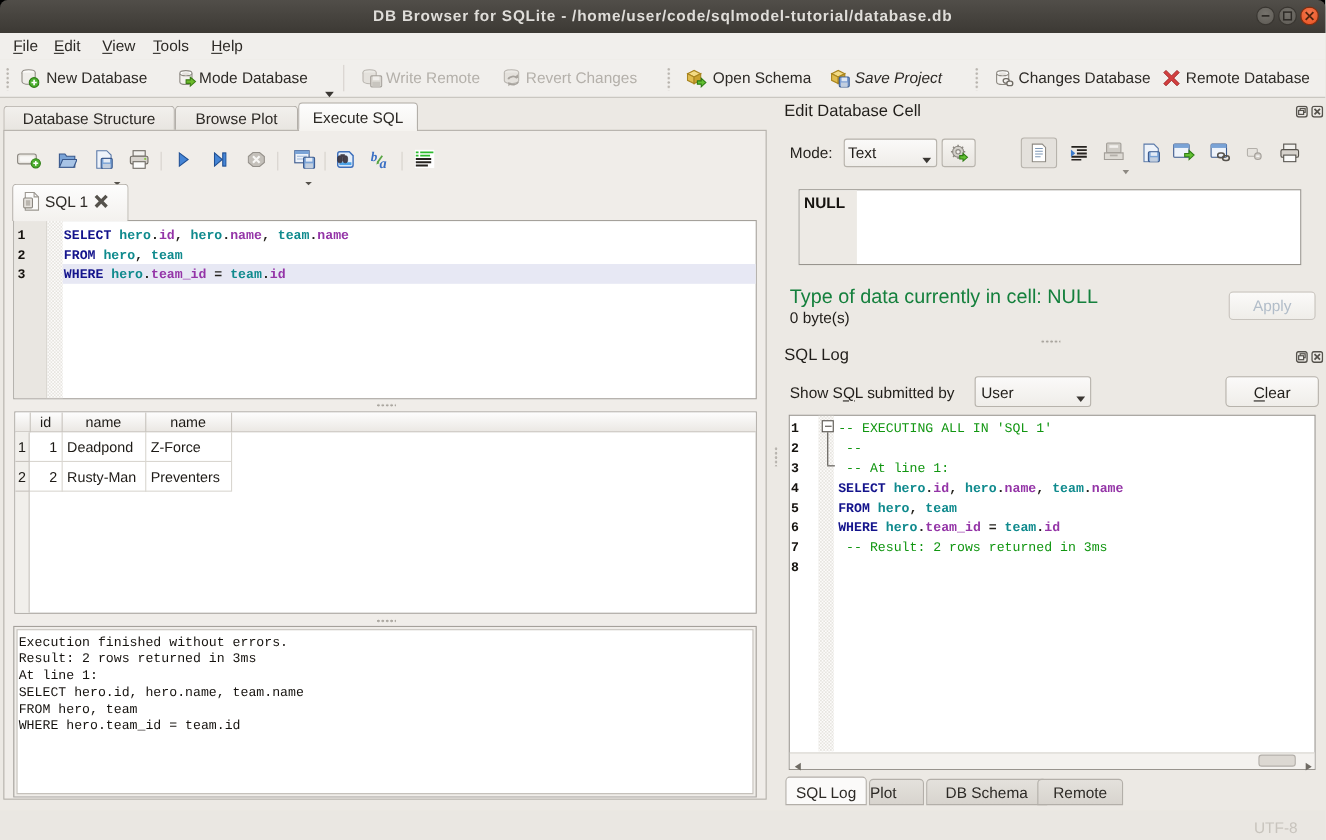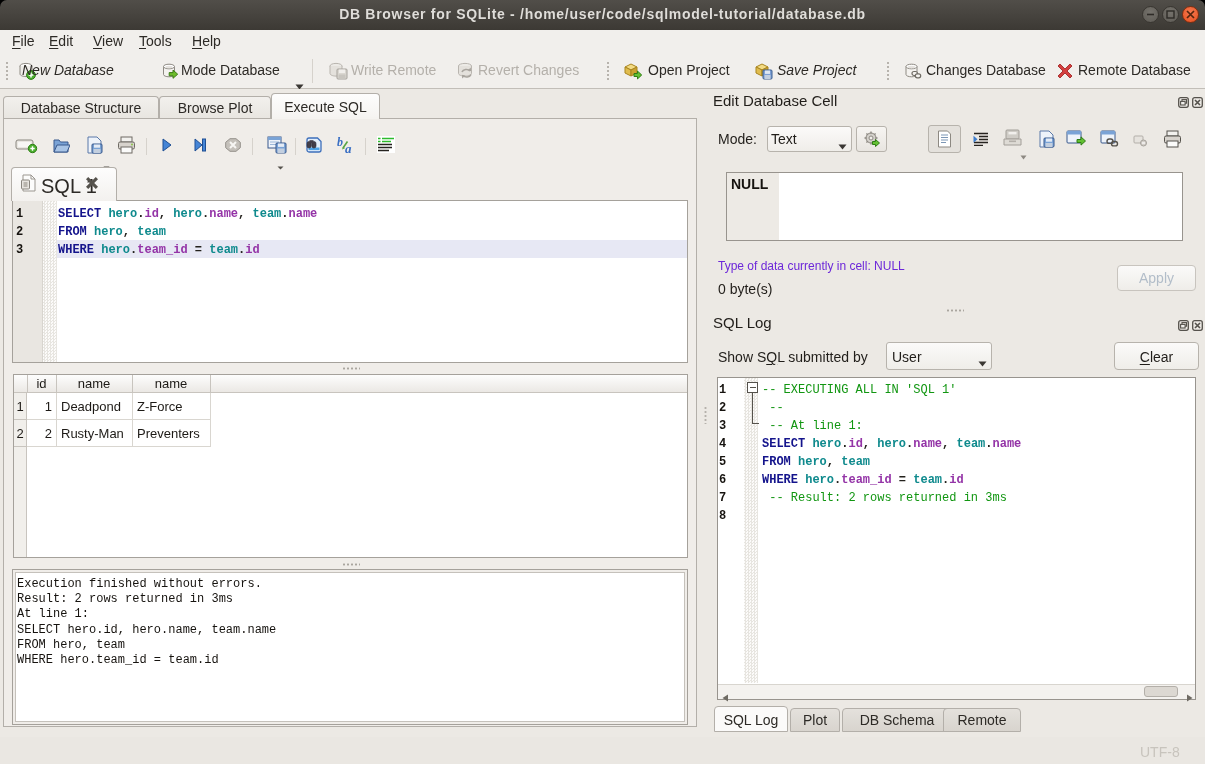--- a/index.html
+++ b/index.html
@@ -86,21 +86,21 @@
 
 <div class="abs" id="toolbar"></div>
 <div class="abs tbhandle" style="left:5px;"></div>
 
 <div class="abs" style="left:19px; top:62px;"><svg width="17" height="18" viewBox="0 0 17 18">
 <ellipse cx="7" cy="4" rx="6" ry="2.6" fill="#fbfaf8" stroke="#908c85"></ellipse>
 <path d="M1 4 V12 c0 1.4 2.7 2.6 6 2.6 s6 -1.2 6 -2.6 V4" fill="#efede9" stroke="#908c85"></path>
 <circle cx="12" cy="13" r="4.4" fill="#4caf2f" stroke="#2e7d14"></circle>
 <path d="M12 10.6 v4.8 M9.6 13 h4.8" stroke="#fff" stroke-width="1.5"></path>
     </svg></div>
-<div class="abs tbtext" style="left:22px;font-style:italic;">New Database</div>
+<div class="abs tbtext" style="left:42px;">New Database</div>
 
 <div class="abs" style="left:162px; top:62px;"><svg width="18" height="18" viewBox="0 0 18 18">
 <path d="M1.5 4.5 V12.5 c0 1.3 2.5 2.3 5.5 2.3 s5.5 -1 5.5 -2.3 V4.5" fill="#f4f2ef" stroke="#8d8982"></path>
 <ellipse cx="7" cy="4.5" rx="5.5" ry="2.3" fill="#ffffff" stroke="#8d8982"></ellipse>
 <ellipse cx="7" cy="5" rx="3.6" ry="1.3" fill="#e6e3df"></ellipse>
 <path d="M7.2 10.6 h3.8 v-2.5 l4.7 4.1 -4.7 4.1 v-2.5 h-3.8 z" fill="#6cbb2a" stroke="#3c7d16"></path>
     </svg></div>
 <div class="abs tbtext" style="left:181px;">Mode Database</div>
 <div class="abs" style="left:295px; top:76px;"><svg width="9" height="6" viewBox="0 0 9 6">
       <path d="M0.5 0.5 h8 l-4 5 z" fill="#3a3733"></path>
@@ -126,21 +126,21 @@
     </svg></div>
 <div class="abs tbtext dis" style="left:478px;">Revert Changes</div>
 <div class="abs tbhandle" style="left:606px;"></div>
 
 <div class="abs" style="left:624px; top:62px;"><svg width="19" height="18" viewBox="0 0 19 18">
 <path d="M1 5 L7 2 L13 5 L7 8 Z" fill="#f3db84" stroke="#a9851f"></path>
 <path d="M1 5 V11 L7 14 V8 Z" fill="#e0bc4e" stroke="#a9851f"></path>
 <path d="M13 5 V11 L7 14 V8 Z" fill="#caa22f" stroke="#a9851f"></path>
 <path d="M10 11.5 h3.5 v-2.4 l4.2 3.9 -4.2 3.9 v-2.4 h-3.5 z" fill="#63c132" stroke="#2e7d14"></path>
     </svg></div>
-<div class="abs tbtext" style="left:648px;">Open Project</div>
+<div class="abs tbtext" style="left:648px;">Open Schema</div>
 
 <div class="abs" style="left:755px; top:62px;"><svg width="18" height="18" viewBox="0 0 18 18">
 <path d="M1 5 L7 2 L13 5 L7 8 Z" fill="#f3db84" stroke="#a9851f"></path>
 <path d="M1 5 V11 L7 14 V8 Z" fill="#e0bc4e" stroke="#a9851f"></path>
 <path d="M13 5 V11 L7 14 V8 Z" fill="#caa22f" stroke="#a9851f"></path>
 <rect x="8" y="8" width="9" height="9" rx="1" fill="#7d9fd4" stroke="#3c5e90"></rect>
 <rect x="10" y="8.5" width="5" height="3.4" fill="#dfe7f2"></rect>
 <rect x="9.5" y="13" width="6" height="4" fill="#c3cfdf"></rect>
     </svg></div>
 <div class="abs tbtext" style="left:777px;font-style:italic;">Save Project</div>
@@ -238,21 +238,21 @@
 <path d="M1 8.5 h14 M1 11.5 h14 M1 14.5 h11" stroke="#26231f" stroke-width="1.7"></path>
     </svg></div>
 
 <div class="abs" style="left:11px; top:167px; width:106px; height:34px; border:1px solid #b3afa9; border-bottom:none; border-radius:4px 4px 0 0; background:linear-gradient(#fdfdfd,#f3f1ee); z-index:3;"></div>
 <div class="abs" style="left:21px; top:174px; z-index:4;"><svg width="15" height="18" viewBox="0 0 15 18">
 <path d="M2 1 h8 l4 4 v12 h-12 z" fill="#fcfcfb" stroke="#9b9790"></path>
 <path d="M10 1 v4 h4" fill="none" stroke="#9b9790"></path>
 <rect x="0.5" y="6" width="8" height="9" rx="1" fill="#e7e4df" stroke="#8a867f"></rect>
 <rect x="2.5" y="8" width="4" height="5" fill="#b9b5ae"></rect>
     </svg></div>
-<div class="abs" style="left:41px; top:175px; font-size:20px; color:#2d2a26; z-index:4;">SQL 1</div>
+<div class="abs" style="left:41px; top:175px; font-size:14px; color:#2d2a26; z-index:4;">SQL 1</div>
 <div class="abs" style="left:85px; top:176px; z-index:4;"><svg width="14" height="14" viewBox="0 0 14 14">
 <path d="M3.2 1 L7 4.8 L10.8 1 L13 3.2 L9.2 7 L13 10.8 L10.8 13 L7 9.2 L3.2 13 L1 10.8 L4.8 7 L1 3.2 Z" fill="#55524c"></path>
     </svg></div>
 
 <div class="abs whitebox" style="left:12px; top:200px; width:676px; height:163px;"></div>
 <div class="abs" style="left:13px; top:201px; width:30px; height:161px; background:#e9e6e1; border-right:1px solid #d8d5cf;"></div>
 <div class="abs" style="left:43px; top:201px; width:14px; height:161px; background-image:repeating-conic-gradient(#e7e5e0 0% 25%, #fcfbfa 0% 50%); background-size:3px 3px;"></div>
 <div class="abs" style="left:57px; top:240px; width:630px; height:18px; background:#e7e8f4;"></div>
 <div class="abs mono" style="left:16px; top:205px; font-size:12px; font-weight:bold; line-height:18px; color:#16130f;">1<br>2<br>3</div>
 <div class="abs mono" style="left:58px; top:205px; font-size:12px; font-weight:bold; line-height:18px; white-space:pre;"><span style="color:#14148c">SELECT</span> <span style="color:#0f8a8d">hero</span><span style="color:#23211c">.</span><span style="color:#9434a7">id</span><span style="color:#23211c">,</span> <span style="color:#0f8a8d">hero</span><span style="color:#23211c">.</span><span style="color:#9434a7">name</span><span style="color:#23211c">,</span> <span style="color:#0f8a8d">team</span><span style="color:#23211c">.</span><span style="color:#9434a7">name</span><br><span style="color:#14148c">FROM</span> <span style="color:#0f8a8d">hero</span><span style="color:#23211c">,</span> <span style="color:#0f8a8d">team</span><br><span style="color:#14148c">WHERE</span> <span style="color:#0f8a8d">hero</span><span style="color:#23211c">.</span><span style="color:#9434a7">team_id</span> <span style="color:#23211c">=</span> <span style="color:#0f8a8d">team</span><span style="color:#23211c">.</span><span style="color:#9434a7">id</span></div>
@@ -365,21 +365,21 @@
     </svg></div>
 <div class="abs" style="left:1163px; top:130px;"><svg width="19" height="18" viewBox="0 0 19 18">
 <rect x="4" y="1" width="11" height="5" fill="#f2f1ee" stroke="#55524c"></rect>
 <rect x="1.5" y="6" width="16" height="7" rx="1.5" fill="#d7d3cd" stroke="#55524c"></rect>
 <rect x="4" y="11" width="11" height="6" fill="#fbfbfa" stroke="#55524c"></rect>
     </svg></div>
 
 <div class="abs" style="left:726px; top:172px; width:457px; height:69px; border:1px solid #989era; border:1px solid #98948e; background:#fff;"></div>
 <div class="abs" style="left:727px; top:173px; width:52px; height:67px; background:#edeae5;"></div>
 <div class="abs" style="left:731px; top:176px; font-size:14px; font-weight:bold; color:#16130f;">NULL</div>
-<div class="abs" style="left:718px; top:259px; font-size:12px; color:#6d28d9;">Type of data currently in cell: NULL</div>
+<div class="abs" style="left:718px; top:259px; font-size:18px; color:#15803d;">Type of data currently in cell: NULL</div>
 <div class="abs" style="left:718px; top:281px; font-size:14px; color:#211e1a;">0 byte(s)</div>
 <div class="abs" style="left:1117px; top:265px; width:79px; height:26px; border:1px solid #c8c4be; border-radius:4px; background:linear-gradient(#fbfaf9,#efede9);"></div>
 <div class="abs" style="left:1117px; top:270px; width:79px; text-align:center; font-size:14px; color:#b2bdc9;">Apply</div>
 
 <div class="abs splitdots" style="left:946px; top:309px;"></div>
 
 <div class="abs" style="left:713px; top:314px; font-size:15px; color:#211e1a;">SQL Log</div>
 <div class="abs" style="left:1178px; top:317px;"><svg width="11" height="11" viewBox="0 0 11 11">
       <rect x="0.7" y="0.7" width="9.6" height="9.6" rx="2" fill="none" stroke="#55524c" stroke-width="1.3"></rect>
       <rect x="4" y="2.6" width="4.5" height="3.6" fill="none" stroke="#55524c" stroke-width="1.1"></rect>
@@ -416,21 +416,21 @@
 
 <div class="abs" style="left:718px; top:684px; width:477px; height:15px; background:#f4f2ef; border-top:1px solid #d8d5cf;"></div>
 <div class="abs" style="left:722px; top:688px;"><svg width="7" height="8" viewBox="0 0 7 8">
       <path d="M6 0.5 v7 L0.5 4 z" fill="#6f6b64"></path>
     </svg></div>
 <div class="abs" style="left:1186px; top:688px;"><svg width="7" height="8" viewBox="0 0 7 8">
       <path d="M1 0.5 v7 L6.5 4 z" fill="#6f6b64"></path>
     </svg></div>
 <div class="abs" style="left:1144px; top:686px; width:34px; height:11px; background:#dcd8d2; border:1px solid #b3afa9; border-radius:3px;"></div>
 
-<div class="abs" style="left:790px; top:708px; width:50px; height:24px; border:1px solid #b3afa9; border-radius:4px 4px 0 0; background:linear-gradient(#e4e1dc,#d8d4ce); font-size:14px; text-align:center; padding-top:3px; color:#2d2a26;">Plot</div>
+<div class="abs" style="left:790px; top:708px; width:50px; height:24px; border:1px solid #b3afa9; border-radius:4px 4px 0 0; background:linear-gradient(#e4e1dc,#d8d4ce); font-size:14px; padding-top:3px; color:#2d2a26;">Plot</div>
 <div class="abs" style="left:842px; top:708px; width:110px; height:24px; border:1px solid #b3afa9; border-radius:4px 4px 0 0; background:linear-gradient(#e4e1dc,#d8d4ce); font-size:14px; text-align:center; padding-top:3px; color:#2d2a26;">DB Schema</div>
 <div class="abs" style="left:943px; top:708px; width:78px; height:24px; border:1px solid #b3afa9; border-radius:4px 4px 0 0; background:linear-gradient(#e4e1dc,#d8d4ce); font-size:14px; text-align:center; padding-top:3px; color:#2d2a26;">Remote</div>
 <div class="abs" style="left:714px; top:706px; width:74px; height:26px; border:1px solid #b3afa9; border-radius:4px 4px 0 0; background:#fbfaf9; font-size:14px; text-align:center; padding-top:5px; color:#2d2a26; z-index:3;">SQL Log</div>
 
 <div class="abs" style="left:1194px; top:750px; width:9px; height:9px; background-image:radial-gradient(circle,#b7b3ad 1px, transparent 1.2px); background-size:4px 4px;"></div>
 
 <div class="abs" id="statusbar"></div>
 <div class="abs" id="utf8" style="left:1140px; top:744px;">UTF-8</div>
 
 </body></html>

